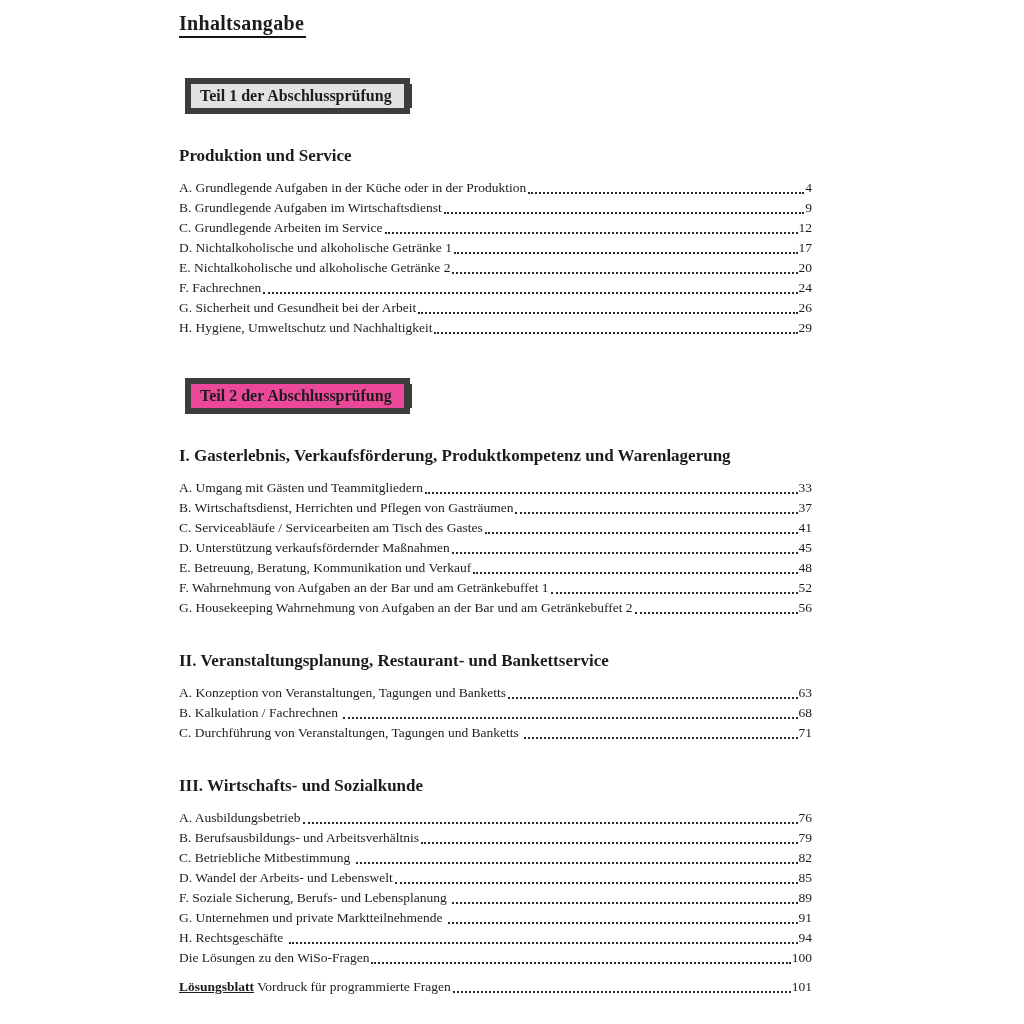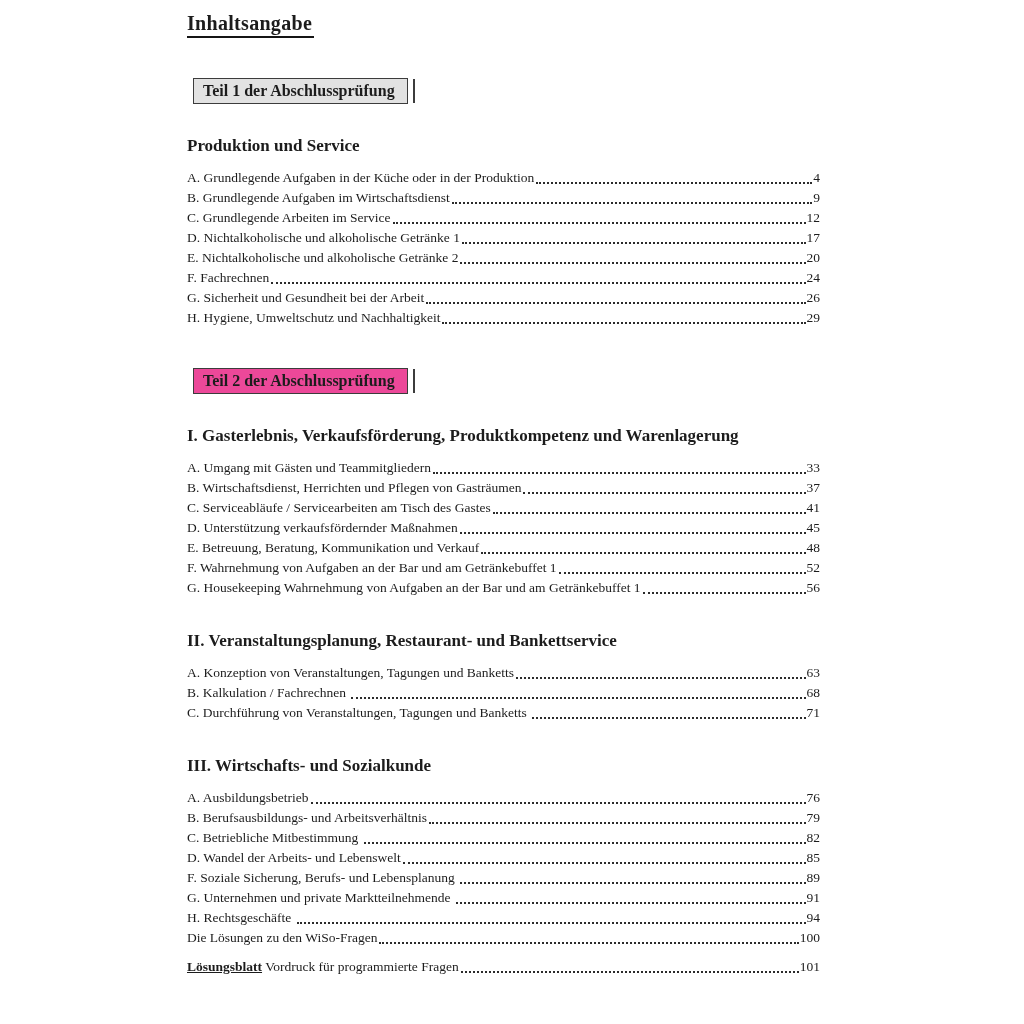--- a/index.html
+++ b/index.html
@@ -5,38 +5,38 @@
   * { box-sizing: border-box; }
   html, body { margin: 0; padding: 0; }
   body {
     width: 1024px; height: 1024px;
     background: #ffffff;
     color: #1c1c1c;
     font-family: "Liberation Serif", "DejaVu Serif", serif;
     position: relative;
     overflow: hidden;
   }
-  .page { position: absolute; left: 187px; top: 12px; width: 633px; }
+  .page { position: absolute; left: 179px; top: 12px; width: 633px; }
 
   .doc-title {
     display: inline-block;
     margin: 0;
     font-size: 20px;
     font-weight: bold;
     letter-spacing: 0.3px;
     border-bottom: 2px solid #151515;
     padding: 0 2px 1px 0;
   }
 
   .part-box {
     display: inline-block;
     position: relative;
     margin: 40px 0 0 6px;
     background: #e2e2e2;
-    border: 1px solid #0ea5e9;
+    border: 6px solid #0ea5e9;
     padding: 2px 12px 3px 9px;
     font-weight: bold;
     font-size: 16px;
     line-height: 19px;
   }
   .part-box::after {
     content: "";
     position: absolute;
     right: -8px; top: 0; bottom: 0;
     width: 2px;
@@ -141,21 +141,21 @@
           <span class="toc-label">E. Betreuung, Beratung, Kommunikation und Verkauf</span>
           <span class="toc-leader"></span>
           <span class="toc-page">48</span>
         </div>
         <div class="toc-row">
           <span class="toc-label">F. Wahrnehmung von Aufgaben an der Bar und am Getränkebuffet 1</span>
           <span class="toc-leader"></span>
           <span class="toc-page">52</span>
         </div>
         <div class="toc-row">
-          <span class="toc-label">G. Housekeeping Wahrnehmung von Aufgaben an der Bar und am Getränkebuffet 1</span>
+          <span class="toc-label">G. Housekeeping Wahrnehmung von Aufgaben an der Bar und am Getränkebuffet 2</span>
           <span class="toc-leader"></span>
           <span class="toc-page">56</span>
         </div>
       </div><div class="doc-heading">II. Veranstaltungsplanung, Restaurant- und Bankettservice</div><div class="toc">
         <div class="toc-row">
           <span class="toc-label">A. Konzeption von Veranstaltungen, Tagungen und Banketts</span>
           <span class="toc-leader"></span>
           <span class="toc-page">63</span>
         </div>
         <div class="toc-row">

